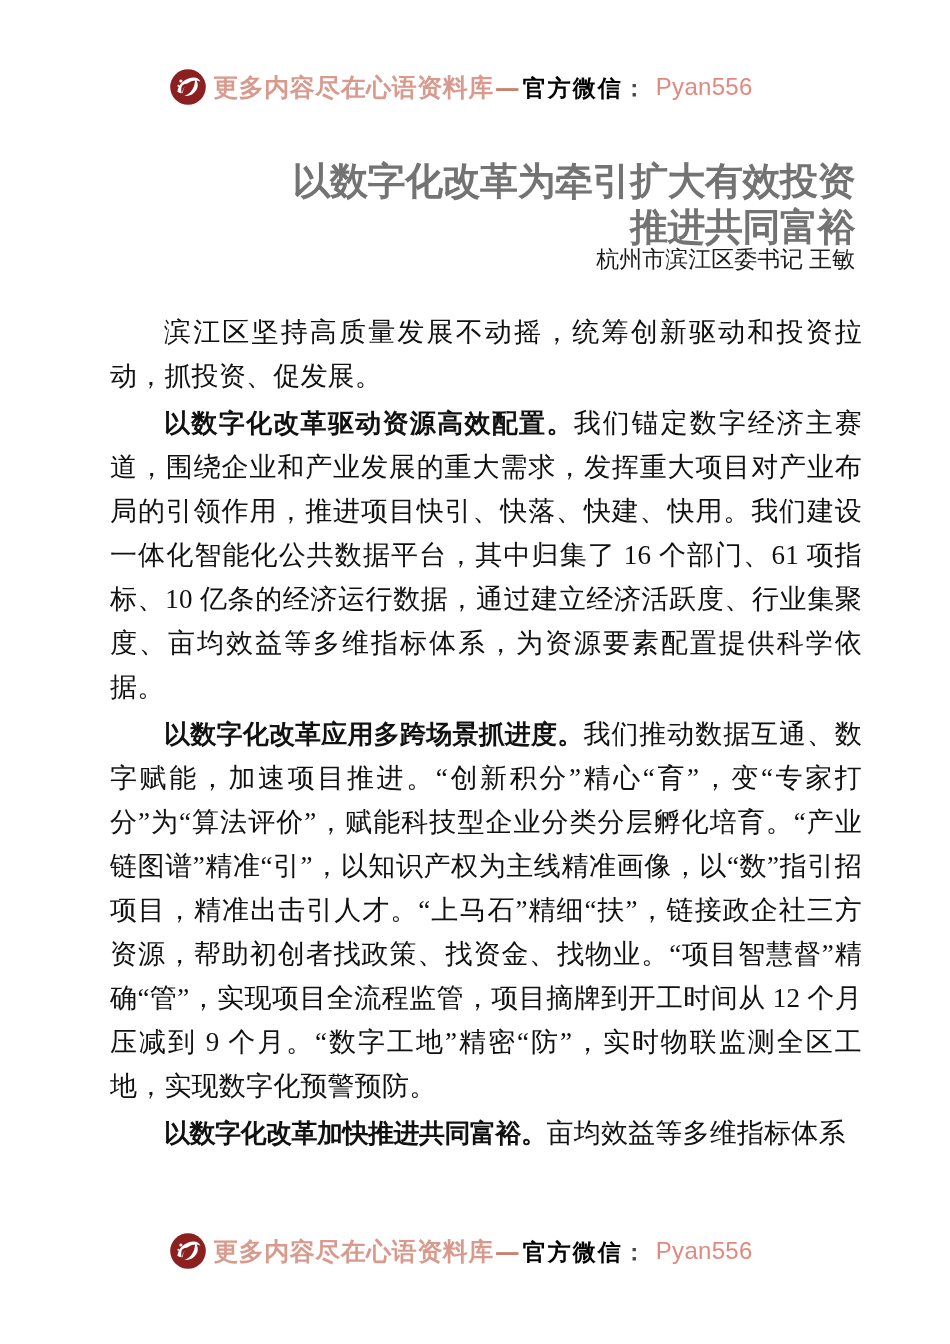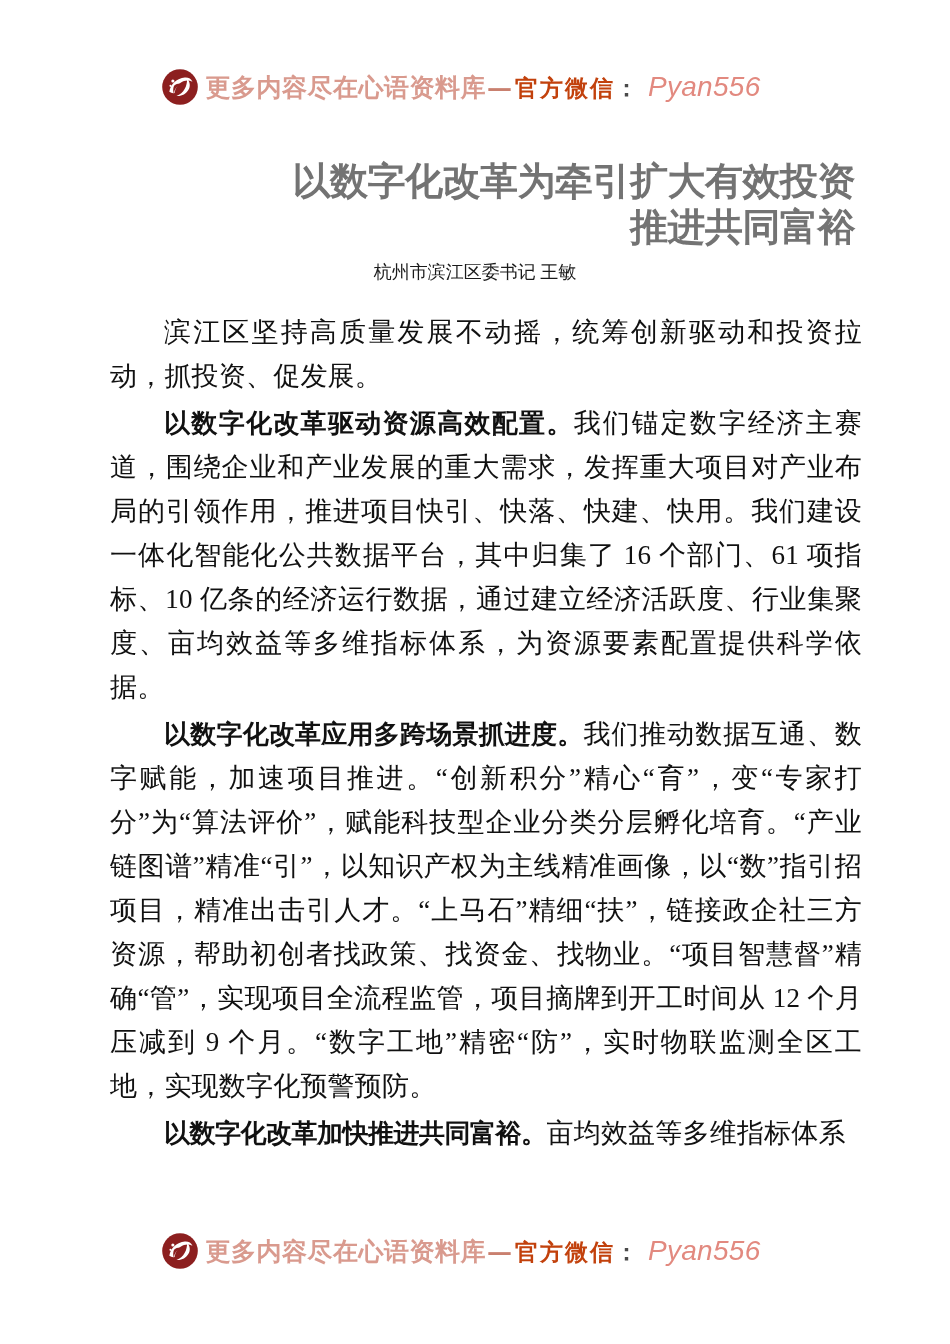--- a/index.html
+++ b/index.html
@@ -59,39 +59,38 @@
     font-size: 25px;
     color: #c9806f;
     line-height: 1;
     padding: 0 1px;
   }
   .wm-official {
     font-family: "DejaVu Serif", "Liberation Serif", serif;
     font-weight: bold;
     font-size: 23px;
     letter-spacing: 2px;
-    color: #c2410c;
+    color: #000000;
     line-height: 1;
     padding-left: 2px;
   }
   .wm-colon {
     font-family: "DejaVu Serif", "Liberation Serif", serif;
     font-weight: bold;
     font-size: 23px;
     color: #4a4a4a;
     line-height: 1;
   }
   .wm-handle {
     font-family: "Liberation Sans", "DejaVu Sans", sans-serif;
-    font-size: 28px;
+    font-size: 24px;
     color: #e2897f;
     line-height: 1;
     padding-left: 10px;
     letter-spacing: 0.3px;
-    font-style: italic;
   }
 
   
   .doc-title {
     position: absolute;
     top: 158px;
     left: 95px;
     width: 760px;
     text-align: right;
     font-family: "DejaVu Sans", "Liberation Sans", sans-serif;
@@ -101,26 +100,25 @@
     letter-spacing: -0.5px;
     color: #737373;
   }
   .doc-title .tline2 { display: block; }
 
   .doc-byline {
     position: absolute;
     top: 243px;
     left: 95px;
     width: 760px;
-    text-align: center;
+    text-align: right;
     font-family: "Liberation Serif", "DejaVu Serif", serif;
-    font-size: 18px;
+    font-size: 23px;
     line-height: 34px;
     color: #1a1a1a;
-    margin-top: 12px;
   }
 
   
   .body-text {
     position: absolute;
     top: 310px;
     left: 110px;
     width: 752px;
   }
   .para {

